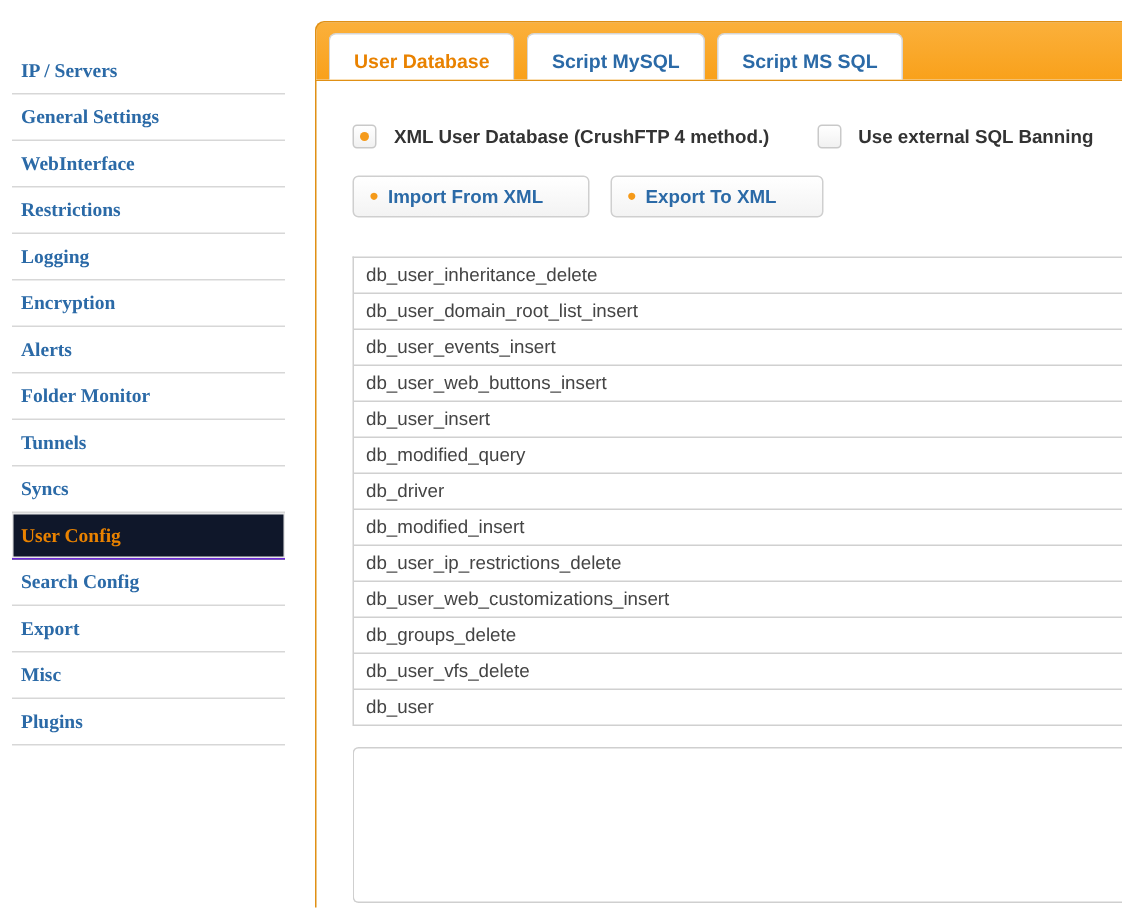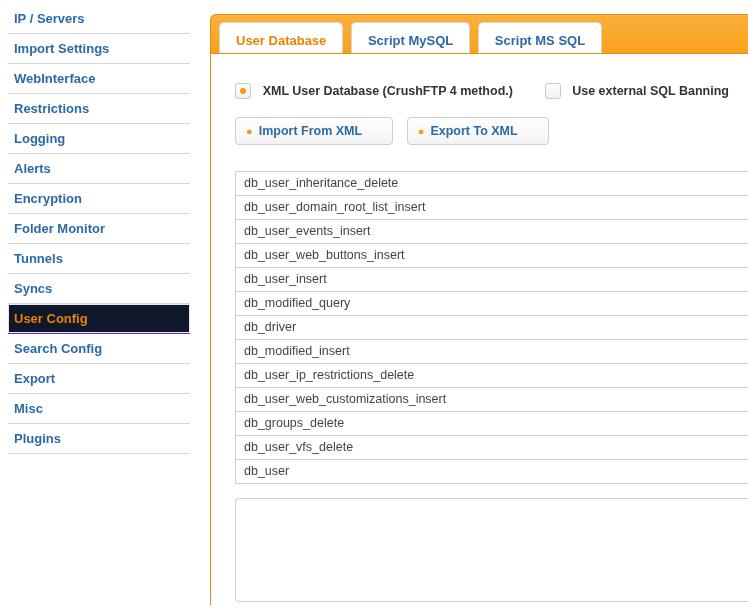--- a/index.html
+++ b/index.html
@@ -10,22 +10,23 @@
     background: #fff;
     width: 748px;
     height: 613px;
     overflow: hidden;
     position: relative;
   }
   
   .sidebar {
     position: absolute;
     left: 8px;
-    top: 4px;
+    top: 32px;
     width: 182px;
+    font-family: Liberation Serif, serif;
   }
   .side-item {
     display: block;
     padding: 7px 6px 7px 6px;
     border-bottom: 1px solid #d7d7d7;
     color: #2b6aa7;
     font-size: 13px;
     font-weight: bold;
     cursor: pointer;
     text-decoration: none;
@@ -161,26 +162,26 @@
     font-size:12.5px;
     padding:6px;
     outline:none;
   }
 </style>
 </head>
 <body>
 
 <nav class="sidebar">
   <a class="side-item">IP / Servers</a>
-  <a class="side-item">Import Settings</a>
+  <a class="side-item">General Settings</a>
   <a class="side-item">WebInterface</a>
   <a class="side-item">Restrictions</a>
   <a class="side-item">Logging</a>
+  <a class="side-item">Encryption</a>
   <a class="side-item">Alerts</a>
-  <a class="side-item">Encryption</a>
   <a class="side-item">Folder Monitor</a>
   <a class="side-item">Tunnels</a>
   <a class="side-item">Syncs</a>
   <a class="side-item active">User Config</a>
   <a class="side-item">Search Config</a>
   <a class="side-item">Export</a>
   <a class="side-item">Misc</a>
   <a class="side-item">Plugins</a>
 </nav>
 

